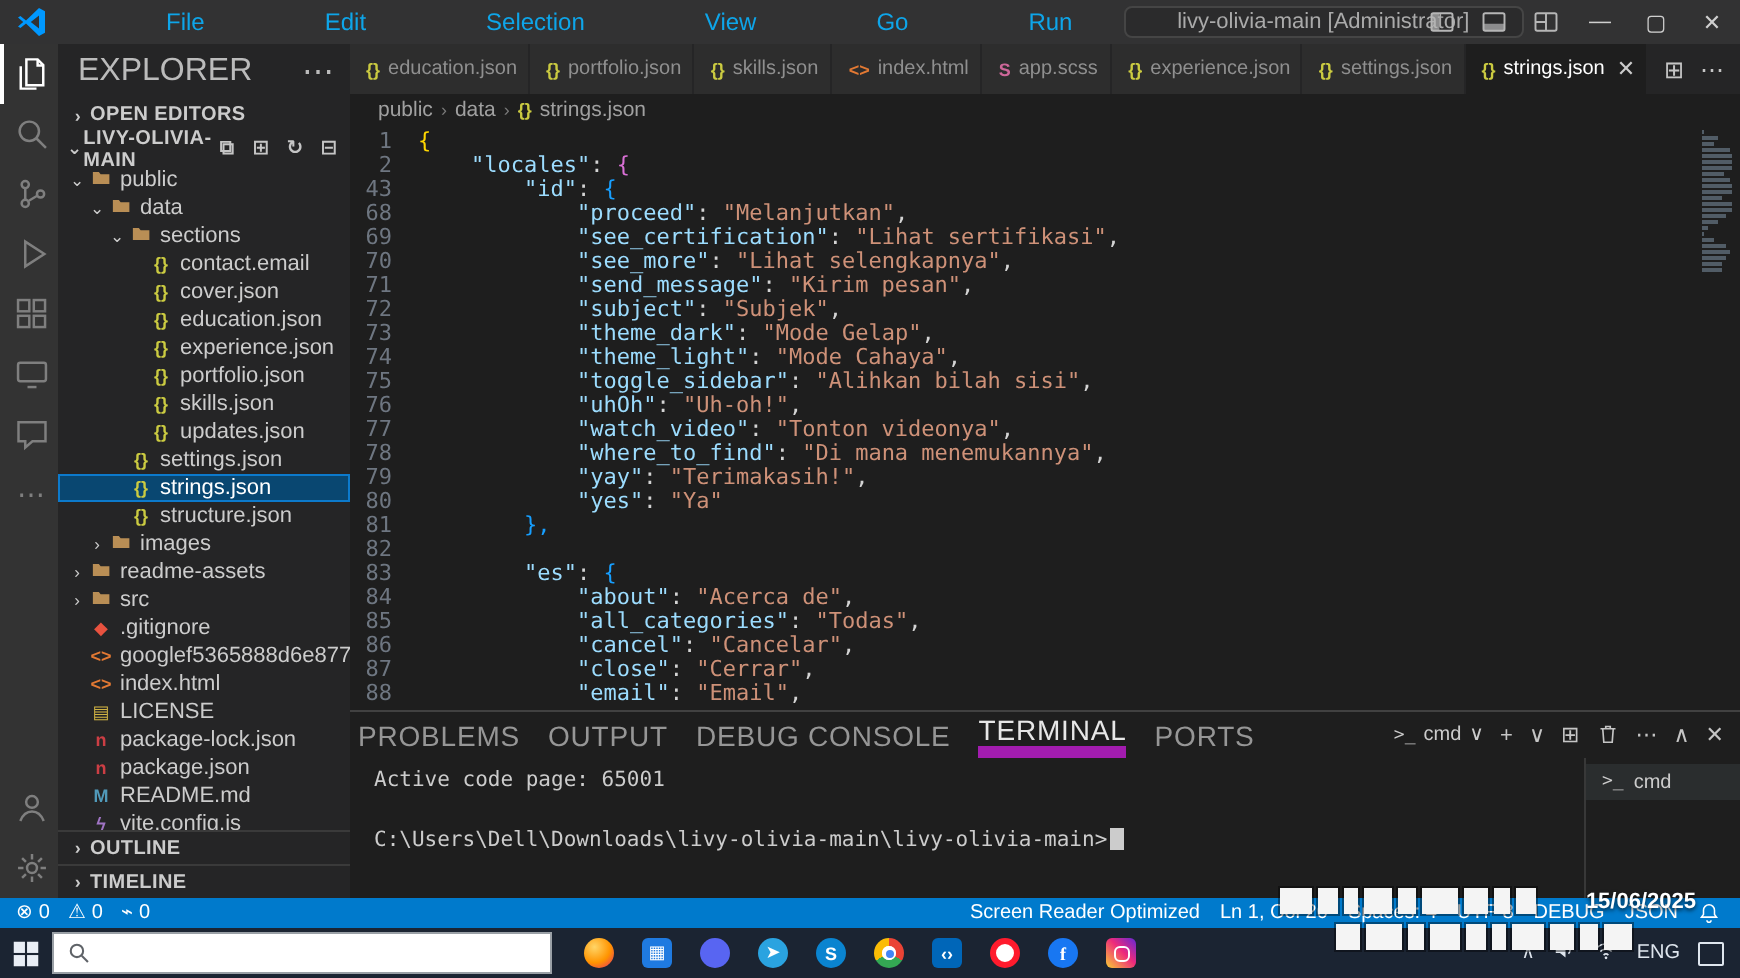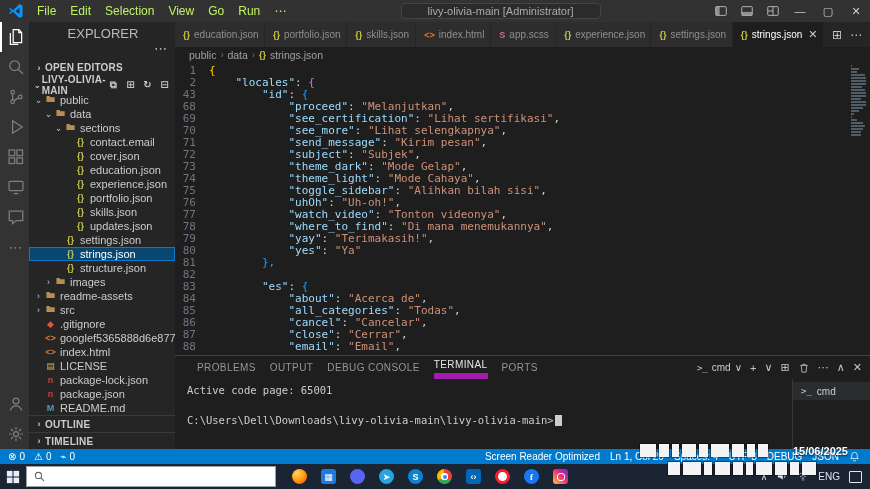--- a/index.html
+++ b/index.html
@@ -4,39 +4,39 @@
 <style>
   html,body{margin:0;padding:0;background:#000;}
   *{box-sizing:border-box;}
   .screen{position:relative;width:870px;height:489px;overflow:hidden;
     font-family:"Liberation Sans","DejaVu Sans",sans-serif;color:#cccccc;background:#1e1e1e;}
 
   
   .titlebar{height:22px;background:#323233;display:flex;align-items:center;font-size:12px;}
   .vsc-logo{width:16px;height:16px;margin:0 6px 0 8px;flex:none;}
   .menus{display:flex;}
-  .menu{padding:2px 7px;color:#bef264;cursor:default;}
+  .menu{padding:2px 7px;color:#0ea5e9;cursor:default;margin-left:46px;}
   .tb-center{flex:1;display:flex;justify-content:center;min-width:0;}
   .cmd-center{display:flex;align-items:center;gap:5px;background:#2b2b2c;border:1px solid #454545;
     border-radius:4px;padding:0 26px;height:16px;font-size:11px;color:#aaaaaa;white-space:nowrap;}
   .tb-right{display:flex;align-items:center;margin-left:auto;}
   .lay-ic{width:26px;height:22px;display:flex;align-items:center;justify-content:center;color:#b6b6b6;}
   .winbtn{width:28px;height:22px;display:flex;align-items:center;justify-content:center;color:#cfcfcf;font-size:11px;}
 
   
   .content{display:flex;height:427px;}
   .activitybar{width:29px;background:#333333;display:flex;flex-direction:column;align-items:center;flex:none;}
   .act{width:29px;height:30px;display:flex;align-items:center;justify-content:center;color:#7f7f7f;border-left:2px solid transparent;}
   .act.active{color:#ffffff;border-left:2px solid #ffffff;}
   .act svg{width:18px;height:18px;}
   .act-more{font-size:14px;color:#7f7f7f;}
   .act-bottom{margin-top:auto;display:flex;flex-direction:column;align-items:center;}
 
   .sidebar{width:146px;background:#252526;flex:none;display:flex;flex-direction:column;font-size:11px;overflow:hidden;}
-  .sb-header{display:flex;align-items:center;padding:4px 8px 3px 10px;color:#bbbbbb;font-size:13px;flex-direction:column;}
+  .sb-header{display:flex;align-items:center;padding:4px 8px 3px 10px;color:#bbbbbb;font-size:16px;}
   .sb-header .more{margin-left:auto;color:#bbbbbb;}
   .sb-row{display:flex;align-items:center;height:17px;padding:0 4px;font-weight:700;font-size:10px;color:#cccccc;letter-spacing:.2px;}
   .sb-row .chev{width:12px;text-align:center;font-size:9px;color:#cccccc;}
   .sb-actions{margin-left:auto;display:flex;gap:4px;color:#c5c5c5;font-size:10px;}
   .sb-actions span{width:13px;text-align:center;}
   .tree{flex:1;overflow:hidden;}
   .trow{display:flex;align-items:center;height:14px;line-height:14px;white-space:nowrap;color:#cccccc;}
   .trow.sel{background:#094771;outline:1px solid #0c7acc;outline-offset:-1px;color:#ffffff;}
   .trow .chev{width:11px;flex:none;text-align:center;font-size:8.5px;color:#cccccc;}
   .trow .fic{width:13px;flex:none;text-align:center;font-size:9px;font-weight:700;margin-right:3px;}
@@ -64,21 +64,21 @@
   .ln{width:34px;text-align:right;padding-right:13px;color:#6e7681;flex:none;font-family:"DejaVu Sans Mono",monospace;}
   .lc{white-space:pre;font-family:"DejaVu Sans Mono",monospace;color:#d4d4d4;}
   .tk-k{color:#9cdcfe;}.tk-s{color:#ce9178;}.tk-p{color:#d4d4d4;}
   .d1{color:#ffd700;}.d2{color:#da70d6;}.d3{color:#179fff;}
   .minimap{position:absolute;top:2px;right:3px;width:16px;}
   .mm{height:2px;margin-bottom:1px;background:#515c66;}
 
   
   .panel{height:94px;border-top:1px solid #414141;display:flex;flex-direction:column;flex:none;background:#1e1e1e;}
   .panel-head{height:23px;display:flex;align-items:center;flex:none;}
-  .ptabs{display:flex;gap:14px;margin-left:22px;font-size:10px;letter-spacing:.4px;color:#969696;align-items:flex-end;}
+  .ptabs{display:flex;gap:14px;margin-left:4px;font-size:14px;letter-spacing:.4px;color:#969696;align-items:flex-end;}
   .ptab{height:23px;display:flex;align-items:center;}
   .ptab.active{color:#e7e7e7;border-bottom:6px solid #a21caf;}
   .phead-right{margin-left:auto;display:flex;align-items:center;gap:8px;padding-right:8px;color:#c5c5c5;font-size:11px;}
   .pchip{display:flex;align-items:center;gap:4px;font-size:10px;color:#cccccc;}
   .pact svg{width:12px;height:12px;vertical-align:-2px;}
   .panel-body{flex:1;display:flex;min-height:0;}
   .term{flex:1;padding:4px 0 0 12px;font-size:10.5px;line-height:15px;color:#cccccc;}
   .tline{white-space:pre;font-family:"DejaVu Sans Mono",monospace;height:15px;}
   .cursor{display:inline-block;width:7px;height:11px;background:#cccccc;vertical-align:-2px;margin-left:1px;}
   .term-side{width:78px;border-left:1px solid #383838;padding-top:3px;}

